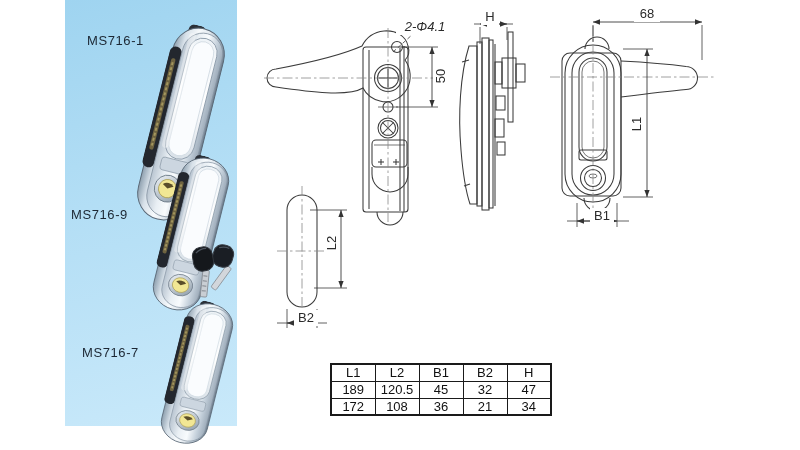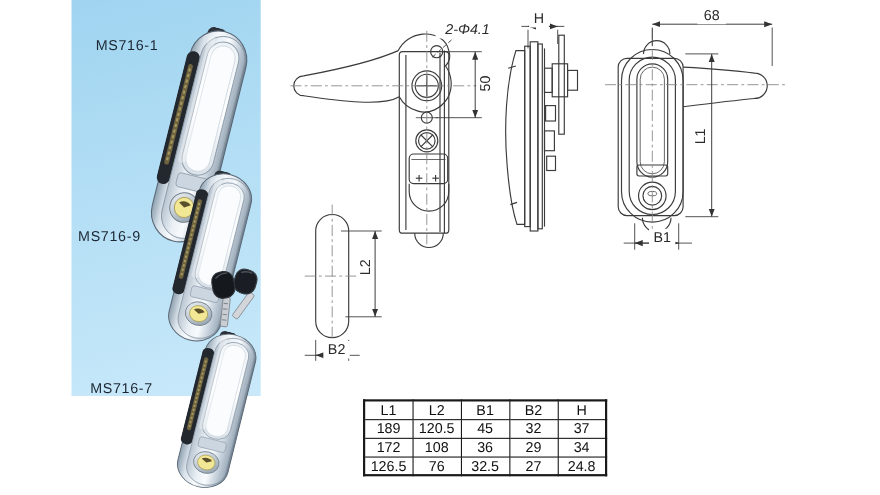--- a/index.html
+++ b/index.html
@@ -4,21 +4,21 @@
 <style>
   * { margin:0; padding:0; box-sizing:border-box; }
   html,body { background:#fff; }
   body { font-family:"Liberation Sans", sans-serif; }
   #stage {
     position:relative; width:800px; height:450px; background:#ffffff;
     overflow:hidden;
   }
   
   #photo-panel {
-    position:absolute; left:65px; top:0; width:172px; height:360px;
+    position:absolute; left:65px; top:0; width:172px; height:426px;
     background:linear-gradient(165deg,#9fd4f0 0%, #b3def5 45%, #c9e9fa 100%);
   }
   .model-label {
     position:absolute; font-size:13px; letter-spacing:.6px; color:#1c2733;
     white-space:nowrap;
   }
   .lock-photo { position:absolute; }
   
   #drawing-svg { position:absolute; left:250px; top:0; width:550px; height:345px; }
   .dim-label {
@@ -265,32 +265,25 @@
         <td>L2</td>
         <td>B1</td>
         <td>B2</td>
         <td>H</td>
       </tr>
       <tr>
         <td>189</td>
         <td>120.5</td>
         <td>45</td>
         <td>32</td>
-        <td>37</td>
+        <td>47</td>
       </tr>
       <tr>
         <td>172</td>
         <td>108</td>
         <td>36</td>
-        <td>29</td>
+        <td>21</td>
         <td>34</td>
-      </tr>
-      <tr>
-        <td>126.5</td>
-        <td>76</td>
-        <td>32.5</td>
-        <td>27</td>
-        <td>24.8</td>
       </tr>
     </tbody>
   </table>
 
 </div>
 
 </body></html>

